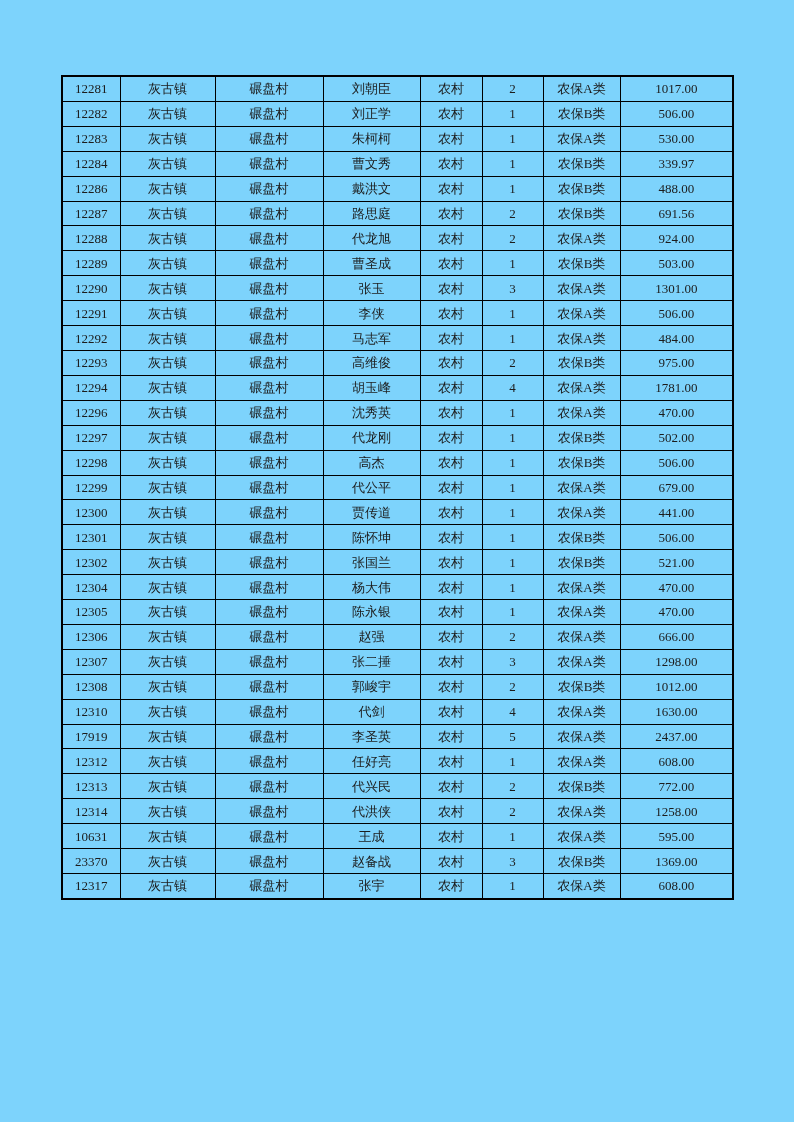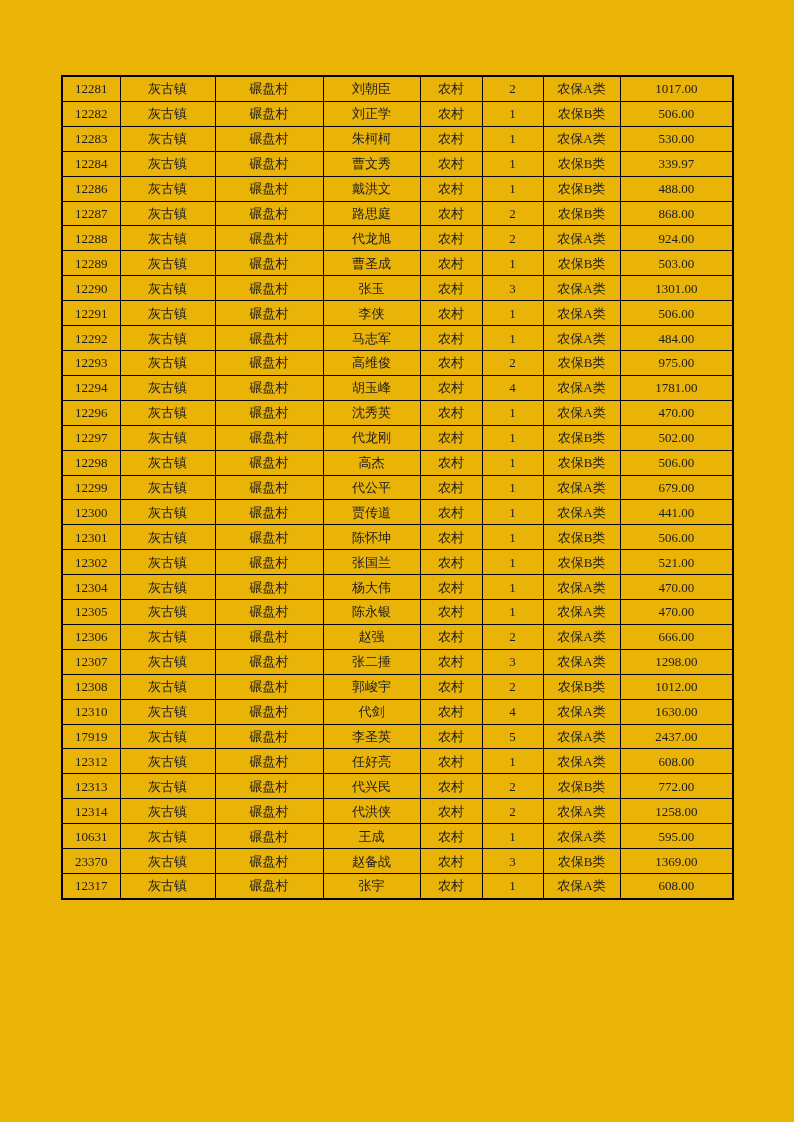--- a/index.html
+++ b/index.html
@@ -4,21 +4,21 @@
 <style>
   html, body {
     margin: 0;
     padding: 0;
     background: #ffffff;
   }
   .page {
     position: relative;
     width: 794px;
     height: 1122px;
-    background: #eab308;
+    background: #7dd3fc;
     font-family: "Liberation Serif", "DejaVu Serif", serif;
     color: #1c1c1c;
     overflow: hidden;
   }
   table.records {
     position: absolute;
     left: 61px;
     top: 75px;
     width: 671px;
     border-collapse: collapse;
@@ -113,21 +113,21 @@
           <td>488.00</td>
         </tr>
         <tr>
           <td>12287</td>
           <td>灰古镇</td>
           <td>碾盘村</td>
           <td>路思庭</td>
           <td>农村</td>
           <td>2</td>
           <td>农保B类</td>
-          <td>868.00</td>
+          <td>691.56</td>
         </tr>
         <tr>
           <td>12288</td>
           <td>灰古镇</td>
           <td>碾盘村</td>
           <td>代龙旭</td>
           <td>农村</td>
           <td>2</td>
           <td>农保A类</td>
           <td>924.00</td>

